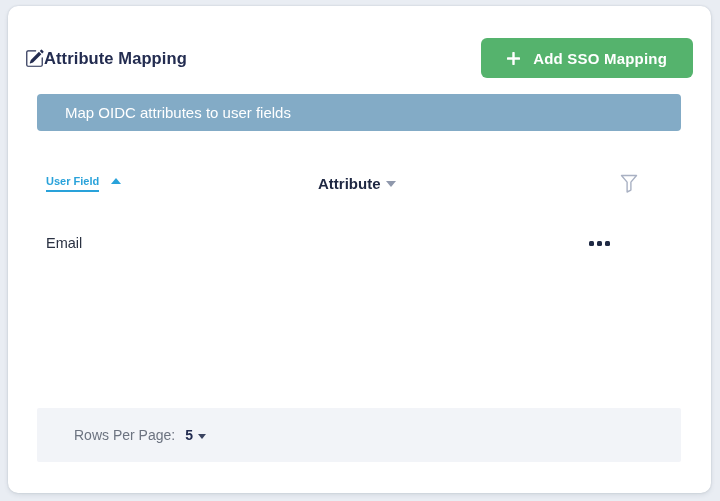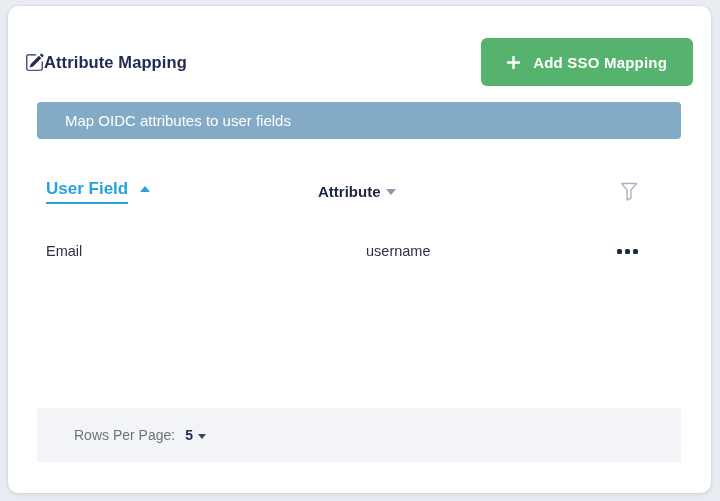--- a/index.html
+++ b/index.html
@@ -19,21 +19,21 @@
     display:flex;align-items:center;justify-content:space-between;
     padding:32px 18px 0 17px;
   }
   .title-wrap{display:flex;align-items:center;gap:0;}
   .edit-icon{width:19px;height:19px;display:inline-flex;color:#232c50;}
   .edit-icon svg{width:19px;height:19px;}
   .page-title{
     margin:0;font-size:16.5px;font-weight:700;color:#232c50;letter-spacing:.1px;
   }
   .add-btn{
-    display:flex;align-items:center;gap:13px;height:48px;padding:0 26px;
+    display:flex;align-items:center;gap:13px;height:40px;padding:0 26px;
     background:#55b36d;border:none;border-radius:6px;cursor:pointer;
     color:#ffffff;font-family:"Liberation Sans",sans-serif;
     font-size:15px;font-weight:600;letter-spacing:.2px;
   }
   .plus-icon{display:inline-flex;width:13px;height:13px;}
   
   .banner{
     margin:16px 30px 0 29px;height:37px;border-radius:4px;
     background:#83abc6;display:flex;align-items:center;
     padding-left:28px;color:#ffffff;font-size:15px;
@@ -41,37 +41,37 @@
   
   .trow{
     display:grid;grid-template-columns:272px 1fr 28px;align-items:center;
     padding:0 73px 0 38px;
   }
   .thead{margin-top:34px;height:36px;}
   .th-sorted{
     justify-self:start;display:flex;align-items:center;gap:12px;cursor:pointer;
   }
   .th-sorted .th-label{
-    color:#29a2da;font-size:17px;font-weight:700;
+    color:#29a2da;font-size:11px;font-weight:700;
     border-bottom:2px solid #29a2da;padding-bottom:3px;
   }
   .caret-up{
     width:0;height:0;border-left:5px solid transparent;border-right:5px solid transparent;
     border-bottom:6px solid #29a2da;margin-top:-4px;
   }
   .th-plain{
     justify-self:start;display:flex;align-items:center;gap:5px;cursor:pointer;
   }
   .th-plain .th-label{color:#1e2742;font-size:15px;font-weight:700;}
   .caret-down{
     width:0;height:0;border-left:5px solid transparent;border-right:5px solid transparent;
     border-top:6px solid #8f98ac;margin-top:2px;
   }
   .filter-icon{justify-self:end;display:inline-flex;width:18px;height:19px;cursor:pointer;color:#a9b1c3;}
-  .tbody-row{margin-top:22px;height:40px;gap:48px;}
+  .tbody-row{margin-top:22px;height:40px;}
   .cell{color:#2a3142;font-size:14.5px;}
   .ellipsis{justify-self:end;display:flex;gap:3px;cursor:pointer;}
   .ellipsis i{display:block;width:5px;height:5px;border-radius:1.5px;background:#1f2a44;}
   
   .pager{
     position:absolute;left:29px;top:402px;width:644px;height:54px;
     background:#f2f4f8;border-radius:2px;
     display:flex;align-items:center;justify-content:space-between;
     padding:0 47px 0 37px;box-sizing:border-box;text-align:center;
   }
@@ -127,21 +127,20 @@
     </div>
     <span class="filter-icon">
       <svg viewBox="0 0 18 19" fill="none" xmlns="http://www.w3.org/2000/svg">
         <path d="M1.5 1.5h15l-5.6 6.6v8l-3.8 1.9v-9.9L1.5 1.5z" stroke="currentColor" stroke-width="1.4" stroke-linejoin="round"></path>
       </svg>
     </span>
   </div>
 
   <div class="trow tbody-row">
     <span class="cell">Email</span>
-    <span class="cell">username</span>
     <span class="ellipsis">
         <i></i>
         <i></i>
         <i></i>
       </span>
   </div>
 
   <div class="pager">
     <div class="rpp">
       <span class="rpp-label">Rows Per Page:</span>

